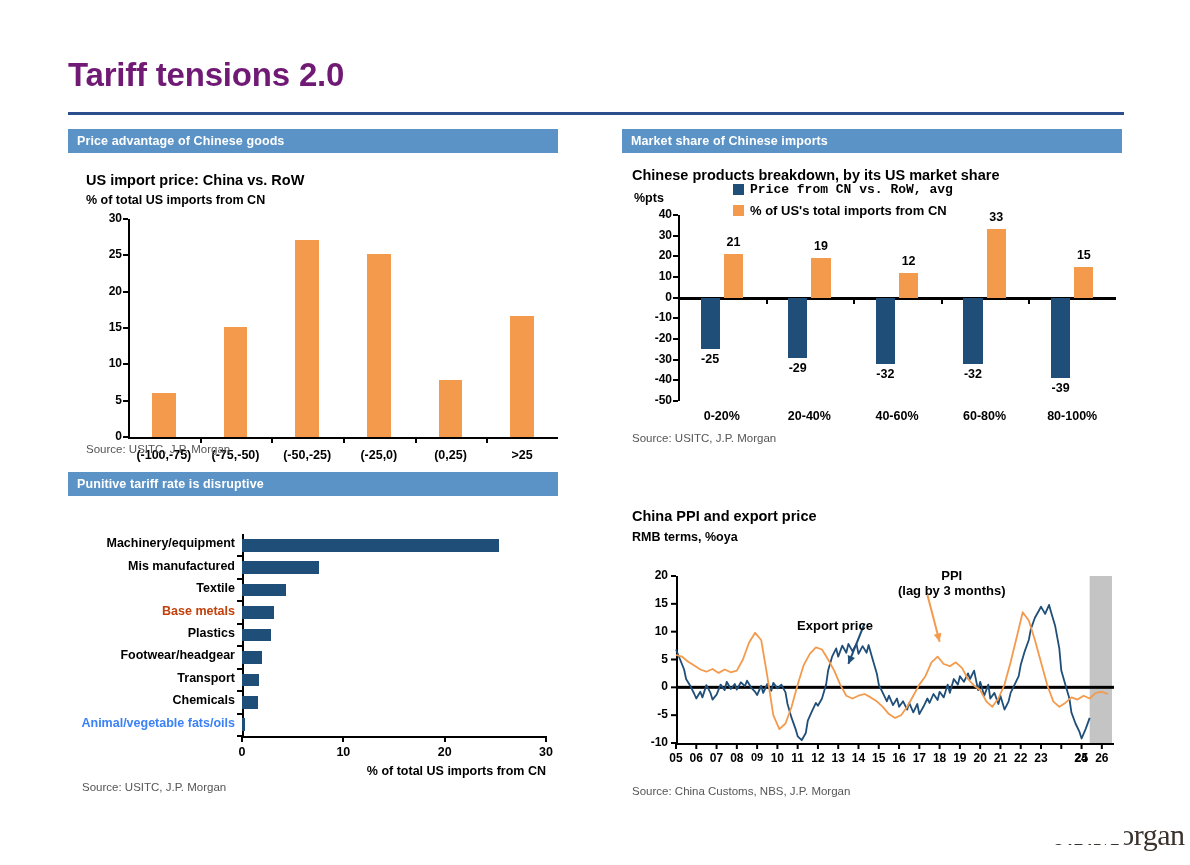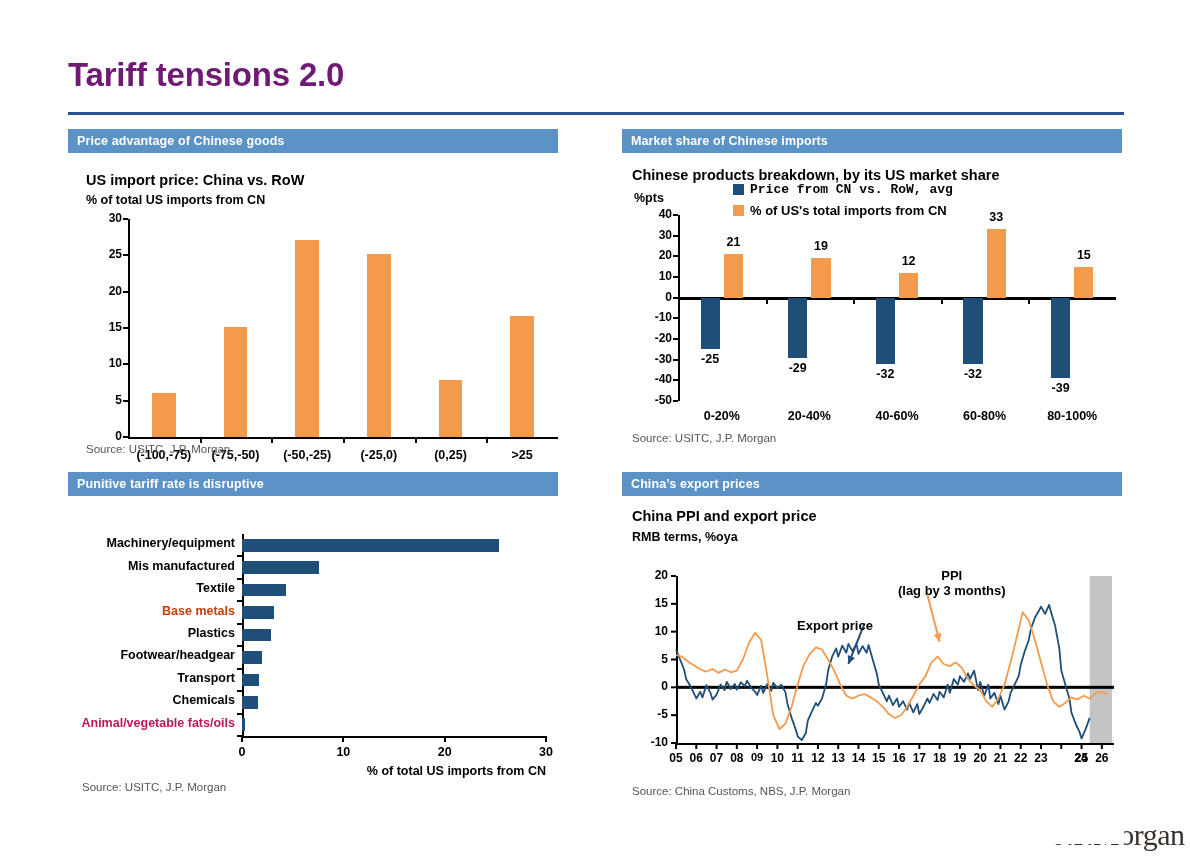--- a/index.html
+++ b/index.html
@@ -67,21 +67,20 @@
 
   <div class="page-title">Tariff tensions 2.0</div>
   <div class="title-rule"></div>
 
   <div class="panel-head" style="left:68px;top:129px;width:490px;">Price advantage of Chinese goods</div>
 
   <div class="panel-head" style="left:622px;top:129px;width:500px;">Market share of Chinese imports</div>
 
   <div class="panel-head" style="left:68px;top:472px;width:490px;">Punitive tariff rate is disruptive</div>
 
-  <div class="panel-head" style="left:622px;top:472px;width:500px;">China’s export prices</div>
 
   <div class="chart-title" style="left:86px;top:172px;">US import price: China vs. RoW</div>
   <div class="chart-sub" style="left:86px;top:193px;">% of total US imports from CN</div>
   <div id="chart1" style="position:absolute;left:86px;top:213px;width:480px;height:260px;">
       <div class="axis-line" style="left: 42px; top: 6px; width: 2px; height: 218px;"></div>
       <div class="axis-line" style="left: 42px; top: 224px; width: 430px; height: 2px;"></div>
       <div class="tick" style="left: 37px; top: 223px; width: 5px; height: 2px;"></div>
       <div class="axislbl" style="left: 4px; top: 216px; width: 32px;">0</div>
       <div class="tick" style="left: 37px; top: 186.667px; width: 5px; height: 2px;"></div>
       <div class="axislbl" style="left: 4px; top: 179.667px; width: 32px;">5</div>
@@ -210,21 +209,21 @@
       <div class="tick" style="left: 167px; top: 139.667px; width: 5px; height: 2px;"></div>
       <div style="position: absolute; left: 0px; top: 120.444px; width: 165px; text-align: right; font-size: 12.5px; font-weight: bold; color: rgb(0, 0, 0); white-space: nowrap;">Footwear/headgear</div>
       <div class="bar" style="left: 172px; top: 145.604px; width: 17.2267px; height: 12.5689px; background: rgb(31, 78, 121);"></div>
       <div class="tick" style="left: 167px; top: 162.111px; width: 5px; height: 2px;"></div>
       <div style="position: absolute; left: 0px; top: 142.889px; width: 165px; text-align: right; font-size: 12.5px; font-weight: bold; color: rgb(0, 0, 0); white-space: nowrap;">Transport</div>
       <div class="bar" style="left: 172px; top: 168.049px; width: 16.2133px; height: 12.5689px; background: rgb(31, 78, 121);"></div>
       <div class="tick" style="left: 167px; top: 184.556px; width: 5px; height: 2px;"></div>
       <div style="position: absolute; left: 0px; top: 165.333px; width: 165px; text-align: right; font-size: 12.5px; font-weight: bold; color: rgb(0, 0, 0); white-space: nowrap;">Chemicals</div>
       <div class="bar" style="left: 172px; top: 190.493px; width: 3.04px; height: 12.5689px; background: rgb(31, 78, 121);"></div>
       <div class="tick" style="left: 167px; top: 207px; width: 5px; height: 2px;"></div>
-      <div style="position: absolute; left: 0px; top: 187.778px; width: 165px; text-align: right; font-size: 12.5px; font-weight: bold; color: #be185d; white-space: nowrap;">Animal/vegetable fats/oils</div>
+      <div style="position: absolute; left: 0px; top: 187.778px; width: 165px; text-align: right; font-size: 12.5px; font-weight: bold; color: #3b82f6; white-space: nowrap;">Animal/vegetable fats/oils</div>
       <div style="position: absolute; left: 172px; top: 236px; width: 304px; text-align: right; font-size: 12.5px; font-weight: bold; color: rgb(0, 0, 0);">% of total US imports from CN</div>
     </div>
   <div class="src" style="left:82px;top:781px;">Source: USITC, J.P. Morgan</div>
 
   <div class="chart-title" style="left:632px;top:508px;">China PPI and export price</div>
   <div class="chart-sub" style="left:632px;top:530px;">RMB terms, %oya</div>
   <div id="chart4" style="position:absolute;left:632px;top:548px;width:490px;height:235px;">
       <svg width="490" height="235" style="position: absolute; left: 0px; top: 0px;">
         <rect x="457.66666666667027" y="28" width="22.30555555555378" height="167" fill="#c4c4c4"></rect>
         <rect x="44" y="28" width="2" height="167" fill="#000"></rect>

